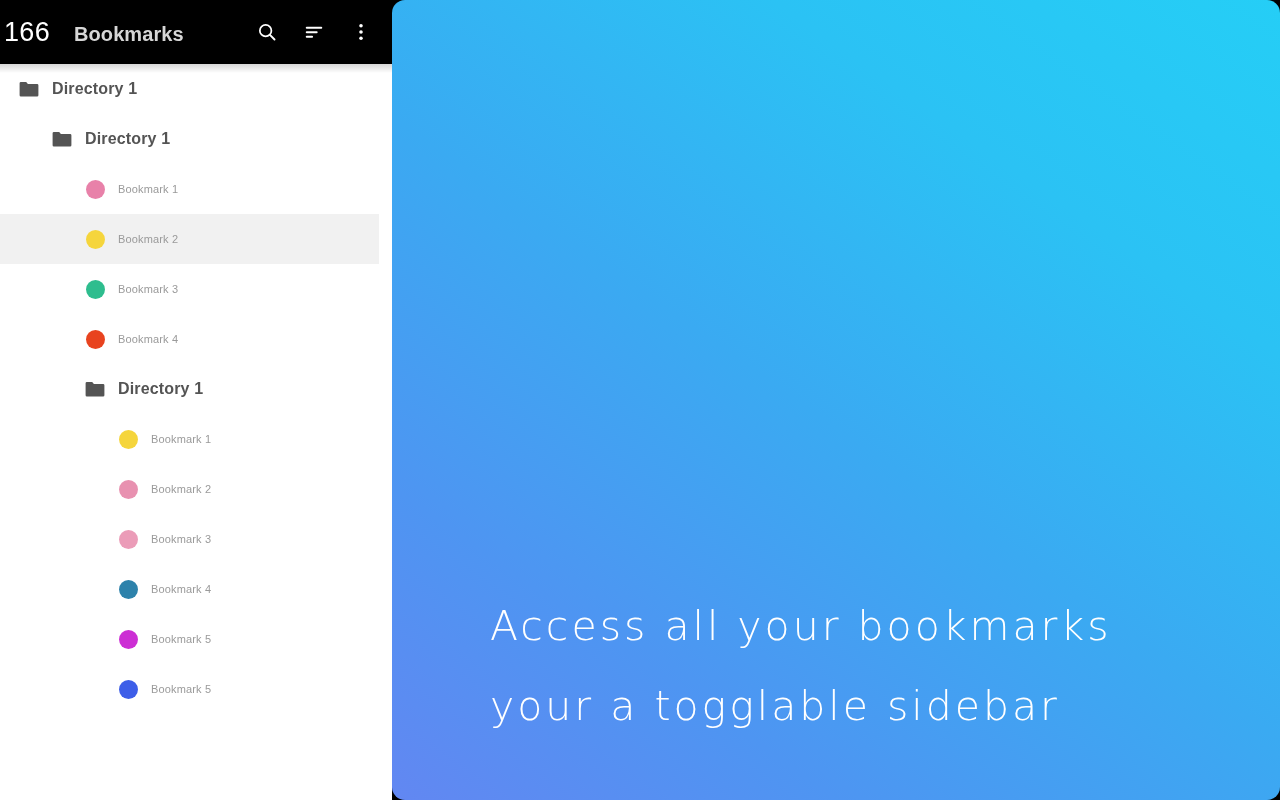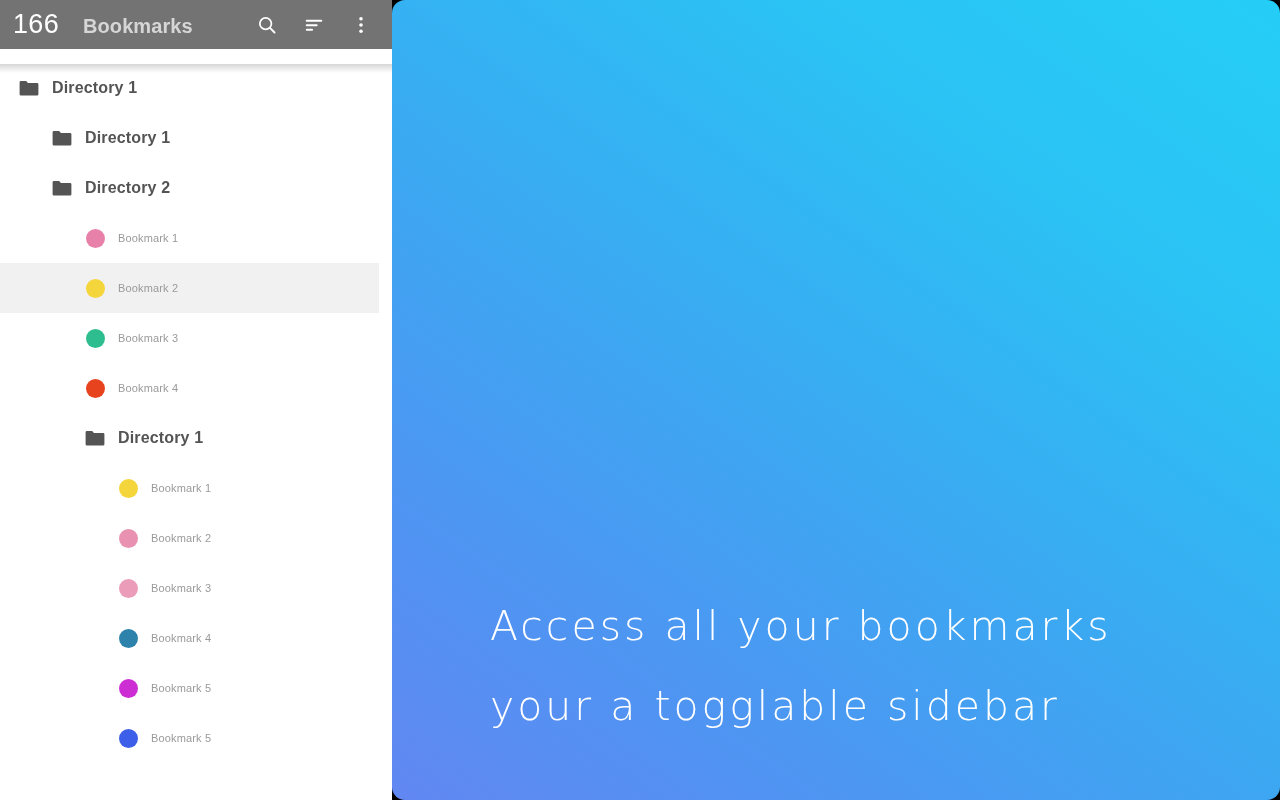--- a/index.html
+++ b/index.html
@@ -51,25 +51,25 @@
     left: 0;
     top: 0;
     width: 392px;
     height: 800px;
     background: #ffffff;
     overflow: hidden;
   }
 
   .sidebar-header {
     position: relative;
-    height: 49px;
-    background: #737373;
-    display: flex;
-    align-items: center;
-    padding: 0 17px 0 13px;
+    height: 64px;
+    background: #000000;
+    display: flex;
+    align-items: center;
+    padding: 0 17px 0 4px;
     z-index: 5;
   }
 
   .header-title {
     display: flex;
     align-items: baseline;
     flex: 1;
     white-space: nowrap;
   }
   .header-count {
@@ -110,21 +110,20 @@
     width: 392px;
     height: 9px;
     background: linear-gradient(to bottom, rgba(0,0,0,0.16), rgba(0,0,0,0));
     pointer-events: none;
     z-index: 4;
   }
 
   
   .tree {
     position: relative;
-    padding-top: 14px;
   }
 
   .tree-row {
     position: relative;
     display: flex;
     align-items: center;
     height: 50px;
     cursor: pointer;
   }
   .tree-row.highlight {
@@ -234,58 +233,50 @@
           <span class="row-label folder-label">Directory 1</span>
         </div>
         <div class="tree-row lvl-1">
           <span class="row-icon">
             <svg class="folder-ico" width="20" height="17" viewBox="0 0 20 17">
               <path d="M0.6 2.2 A1.3 1.3 0 0 1 1.9 0.9 H7.2 L8.9 2.9 H18.1 A1.3 1.3 0 0 1 19.4 4.2 V14.3 A1.3 1.3 0 0 1 18.1 15.6 H1.9 A1.3 1.3 0 0 1 0.6 14.3 Z" fill="#545454"></path>
             </svg>
           </span>
           <span class="row-label folder-label">Directory 1</span>
         </div>
-        <div class="tree-row lvl-1">
+        <div class="tree-row lvl-2">
+          <span class="row-icon">
+            <span class="dot" style="background: rgb(232, 129, 169);"></span>
+          </span>
+          <span class="row-label bookmark-label">Bookmark 1</span>
+        </div>
+        <div class="tree-row lvl-2 highlight">
+          <span class="row-icon">
+            <span class="dot" style="background: rgb(245, 213, 60);"></span>
+          </span>
+          <span class="row-label bookmark-label">Bookmark 2</span>
+        </div>
+        <div class="tree-row lvl-2">
+          <span class="row-icon">
+            <span class="dot" style="background: rgb(46, 189, 142);"></span>
+          </span>
+          <span class="row-label bookmark-label">Bookmark 3</span>
+        </div>
+        <div class="tree-row lvl-2">
+          <span class="row-icon">
+            <span class="dot" style="background: rgb(232, 67, 31);"></span>
+          </span>
+          <span class="row-label bookmark-label">Bookmark 4</span>
+        </div>
+        <div class="tree-row lvl-2">
           <span class="row-icon">
             <svg class="folder-ico" width="20" height="17" viewBox="0 0 20 17">
               <path d="M0.6 2.2 A1.3 1.3 0 0 1 1.9 0.9 H7.2 L8.9 2.9 H18.1 A1.3 1.3 0 0 1 19.4 4.2 V14.3 A1.3 1.3 0 0 1 18.1 15.6 H1.9 A1.3 1.3 0 0 1 0.6 14.3 Z" fill="#545454"></path>
             </svg>
           </span>
-          <span class="row-label folder-label">Directory 2</span>
-        </div>
-        <div class="tree-row lvl-2">
-          <span class="row-icon">
-            <span class="dot" style="background: rgb(232, 129, 169);"></span>
-          </span>
-          <span class="row-label bookmark-label">Bookmark 1</span>
-        </div>
-        <div class="tree-row lvl-2 highlight">
-          <span class="row-icon">
-            <span class="dot" style="background: rgb(245, 213, 60);"></span>
-          </span>
-          <span class="row-label bookmark-label">Bookmark 2</span>
-        </div>
-        <div class="tree-row lvl-2">
-          <span class="row-icon">
-            <span class="dot" style="background: rgb(46, 189, 142);"></span>
-          </span>
-          <span class="row-label bookmark-label">Bookmark 3</span>
-        </div>
-        <div class="tree-row lvl-2">
-          <span class="row-icon">
-            <span class="dot" style="background: rgb(232, 67, 31);"></span>
-          </span>
-          <span class="row-label bookmark-label">Bookmark 4</span>
-        </div>
-        <div class="tree-row lvl-2">
-          <span class="row-icon">
-            <svg class="folder-ico" width="20" height="17" viewBox="0 0 20 17">
-              <path d="M0.6 2.2 A1.3 1.3 0 0 1 1.9 0.9 H7.2 L8.9 2.9 H18.1 A1.3 1.3 0 0 1 19.4 4.2 V14.3 A1.3 1.3 0 0 1 18.1 15.6 H1.9 A1.3 1.3 0 0 1 0.6 14.3 Z" fill="#545454"></path>
-            </svg>
-          </span>
           <span class="row-label folder-label">Directory 1</span>
         </div>
         <div class="tree-row lvl-3">
           <span class="row-icon">
             <span class="dot" style="background: rgb(245, 213, 60);"></span>
           </span>
           <span class="row-label bookmark-label">Bookmark 1</span>
         </div>
         <div class="tree-row lvl-3">
           <span class="row-icon">

